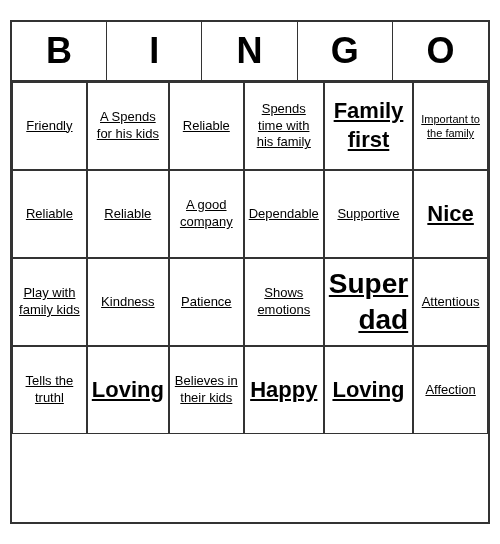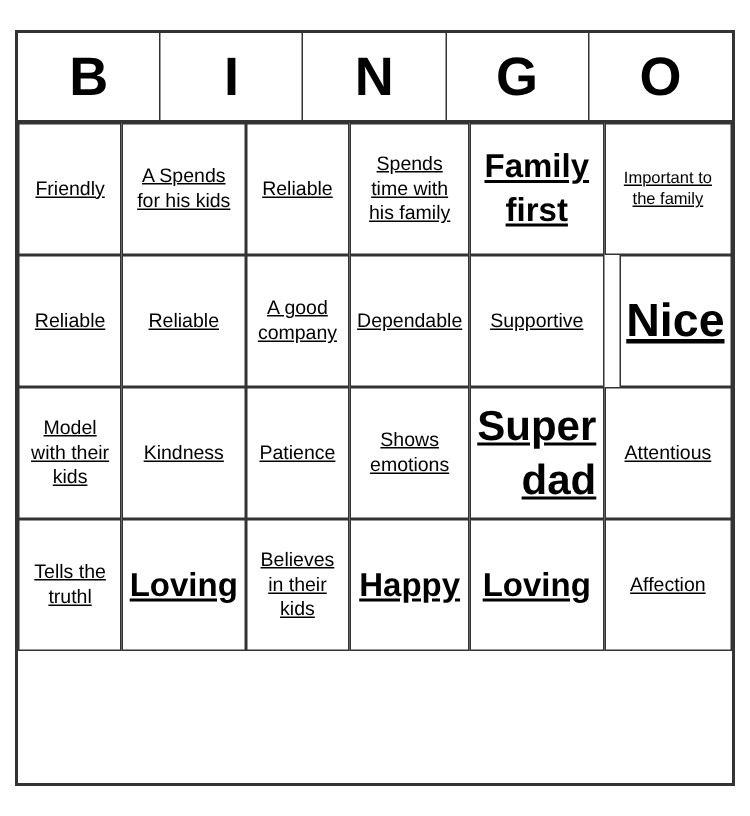--- a/index.html
+++ b/index.html
@@ -49,23 +49,22 @@
     .bingo-cell.large-text {
       font-size: 22px;
       font-weight: bold;
     }
     .bingo-cell.xlarge-text {
       font-size: 28px;
       font-weight: bold;
       text-align: right;
     }
     .bingo-cell.xxlarge-text {
-      font-size: 31px;
+      font-size: 22px;
       font-weight: bold;
-      margin-left: 10px;
     }
   </style>
 </head>
 <body>
 
 <div class="bingo-card">
   <div class="bingo-header">
   <div class="bingo-header-cell">B</div>
       <div class="bingo-header-cell">I</div>
       <div class="bingo-header-cell">N</div>
@@ -78,21 +77,21 @@
       <div class="bingo-cell">Reliable</div>
       <div class="bingo-cell">Spends time with his family</div>
       <div class="bingo-cell large-text">Family first</div>
       <div class="bingo-cell" style="font-size: 11px;">Important to the family</div>
       <div class="bingo-cell">Reliable</div>
       <div class="bingo-cell">Reliable</div>
       <div class="bingo-cell">A good company</div>
       <div class="bingo-cell">Dependable</div>
       <div class="bingo-cell">Supportive</div>
       <div class="bingo-cell xxlarge-text">Nice</div>
-      <div class="bingo-cell">Model with their kids</div>
+      <div class="bingo-cell">Play with family kids</div>
       <div class="bingo-cell">Kindness</div>
       <div class="bingo-cell">Patience</div>
       <div class="bingo-cell">Shows emotions</div>
       <div class="bingo-cell xlarge-text">Super dad</div>
       <div class="bingo-cell">Attentious</div>
       <div class="bingo-cell">Tells the truthl</div>
       <div class="bingo-cell large-text">Loving</div>
       <div class="bingo-cell">Believes in their kids</div>
       <div class="bingo-cell large-text">Happy</div>
       <div class="bingo-cell large-text">Loving</div>

